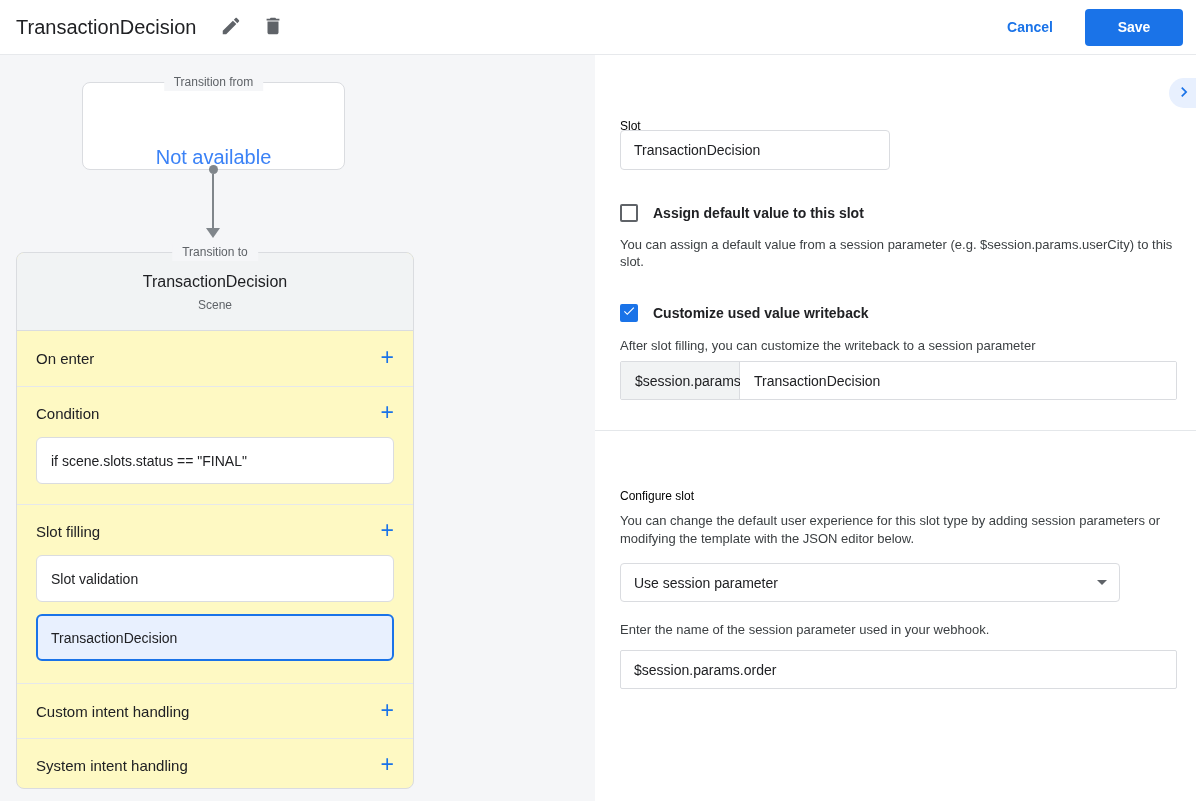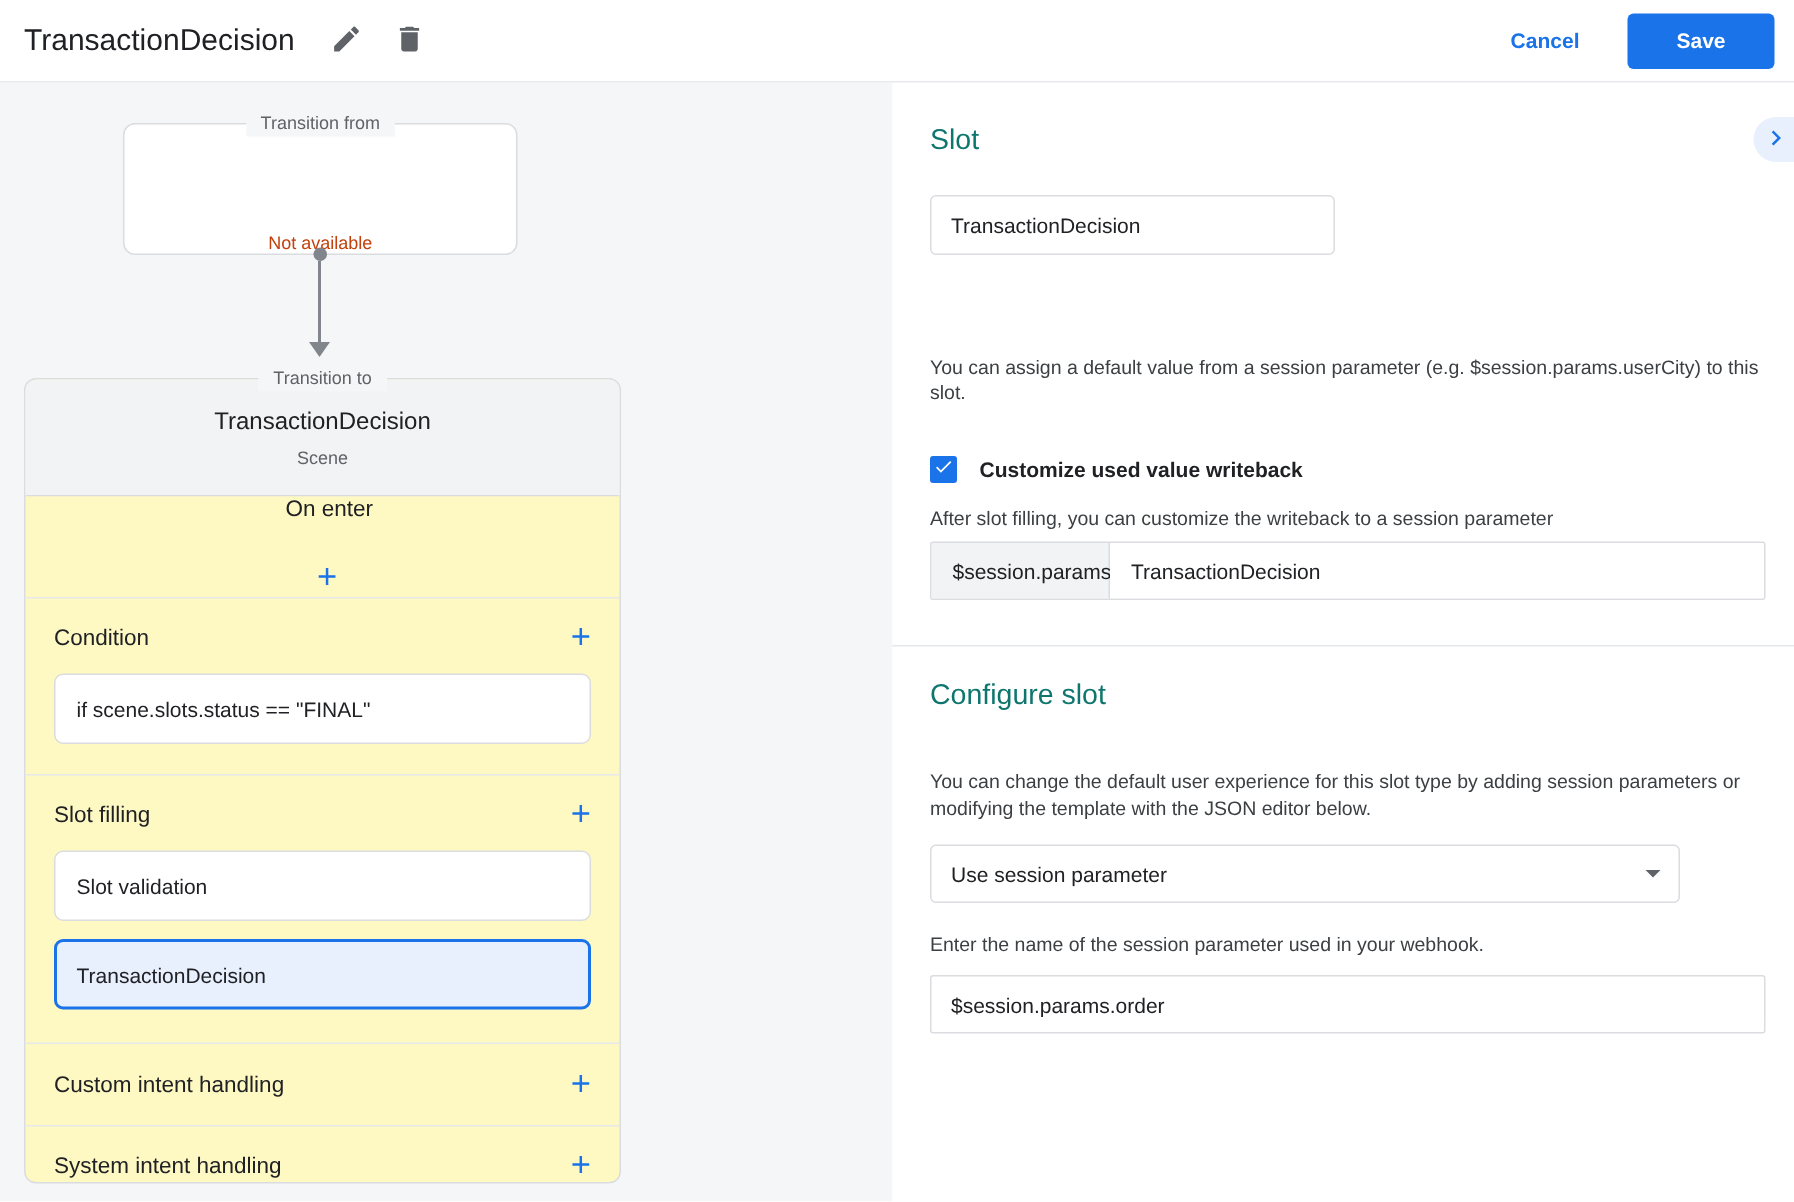--- a/index.html
+++ b/index.html
@@ -42,21 +42,21 @@
   .legend {
     position:absolute; top:-9px; left:50%; transform:translateX(-50%);
     background:#f5f6f8; padding:0 10px; font-size:12px; color:#5f6368;
     white-space:nowrap; line-height:17px;
   }
   .from-box {
     position:absolute; left:82px; top:27px; width:263px; height:88px;
     background:#fff; border:1px solid #dadce0; border-radius:8px;
     display:flex; align-items:flex-end; justify-content:center;
   }
-  .from-status { font-size:12px; color:#c2410c; }
+  .from-status { font-size:20px; color:#3b82f6; }
 
   .connector {
     position:absolute; left:205px; top:110px; width:16px; height:73px;
     display:flex; flex-direction:column; align-items:center;
   }
   .connector .dot { width:9px; height:9px; border-radius:50%; background:#80868b; }
   .connector .line { width:2px; flex:1; background:#80868b; }
   .connector .arrowhead {
     width:0; height:0;
     border-left:7px solid transparent; border-right:7px solid transparent;
@@ -71,21 +71,21 @@
     height:78px; background:#f1f3f4; border-bottom:1px solid #dadce0;
     border-radius:7px 7px 0 0; text-align:center; padding-top:20px;
   }
   .scene-name { font-size:16px; color:#202124; }
   .scene-type { font-size:12px; color:#5f6368; margin-top:7px; }
 
   .card-row {
     display:flex; align-items:center; justify-content:space-between;
     padding:0 10px 0 19px; border-bottom:1px solid #e6e8eb;
   }
-  .card-row.on-enter { height:68px;flex-direction:column; }
+  .card-row.on-enter { height:56px; }
   .card-row.intent { height:55px; }
   .card-row.intent.last { height:53px; border-bottom:none; }
   .row-label { font-size:15px; color:#202124; }
 
   .card-section { padding:12px 10px 20px 19px; border-bottom:1px solid #e6e8eb; }
   .card-section.slot-filling { padding-bottom:22px; }
   .section-head { display:flex; align-items:center; justify-content:space-between; height:28px; }
 
   .plus-btn {
     background:none; border:none; color:#1a73e8; font-size:23px; font-weight:400;
@@ -99,21 +99,21 @@
   }
   .card-item.selected {
     margin-top:12px; background:#e8f0fe; border:2px solid #1a73e8; padding:0 13px;
   }
 
   
   .panel {
     position:absolute; left:595px; top:55px; width:601px; height:746px;
     background:#fff;
   }
-  .panel-h { position:absolute; left:25px; font-size:19px; font-weight:400; color:#0f766e; }
+  .panel-h { position:absolute; left:25px; font-size:12px; font-weight:400; color:#000000;margin-top:36px; }
   .collapse-pill {
     position:absolute; right:0; top:23px; width:27px; height:30px;
     background:#e8f0fe; border:none; border-radius:15px 0 0 15px;
     cursor:pointer; display:flex; align-items:center; justify-content:flex-end; padding-right:2px;
   }
   .collapse-pill svg { fill:#1a73e8; }
 
   .text-input {
     border:1px solid #dadce0; border-radius:4px; background:#fff;
     font-family:inherit; font-size:14px; color:#202124; padding:0 13px;
@@ -264,20 +264,24 @@
           <path d="M10 6L8.59 7.41 13.17 12l-4.58 4.59L10 18l6-6z"></path>
         </svg>
     </span>
   </button>
 
   <h2 class="panel-h" style="top:28px;">Slot</h2>
 
   <input class="text-input slot-name-input" value="TransactionDecision" style="">
 
 
+  <div class="check-row r1">
+    <span class="checkbox"></span>
+    <span class="check-label">Assign default value to this slot</span>
+  </div>
   <p class="help h1">You can assign a default value from a session parameter (e.g. $session.params.userCity) to this slot.</p>
 
   <div class="check-row r2">
     <span class="checkbox checked">
       <span>
         <svg width="14" height="14" viewBox="0 0 24 24" fill="#fff">
             <path d="M9 16.17L4.83 12l-1.42 1.41L9 19 21 7l-1.41-1.41z"></path>
           </svg>
       </span>
     </span>

